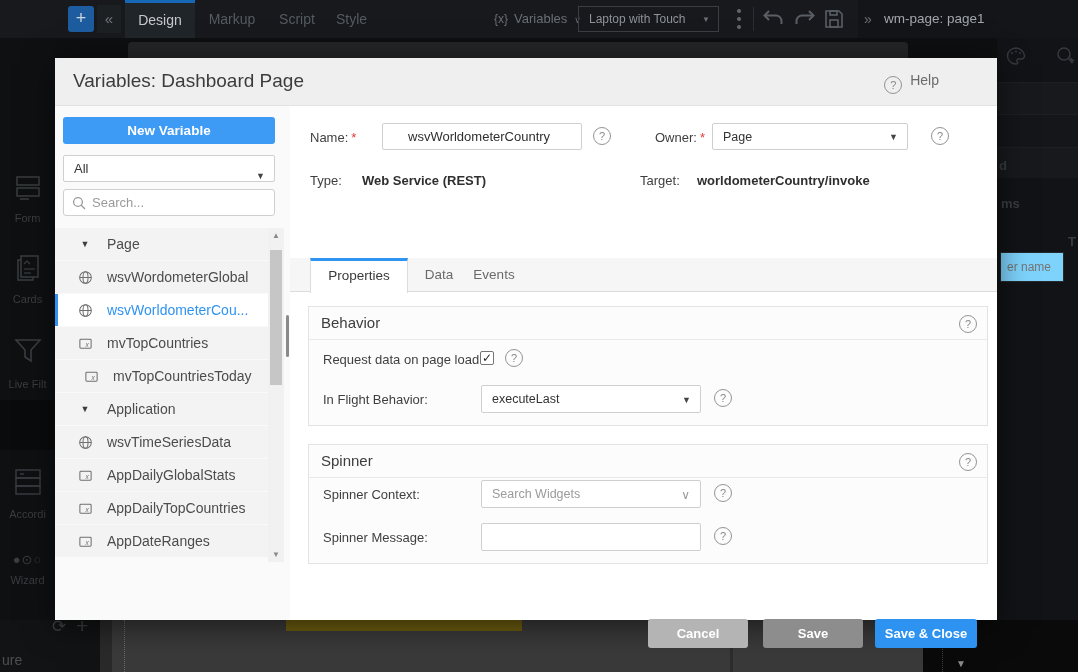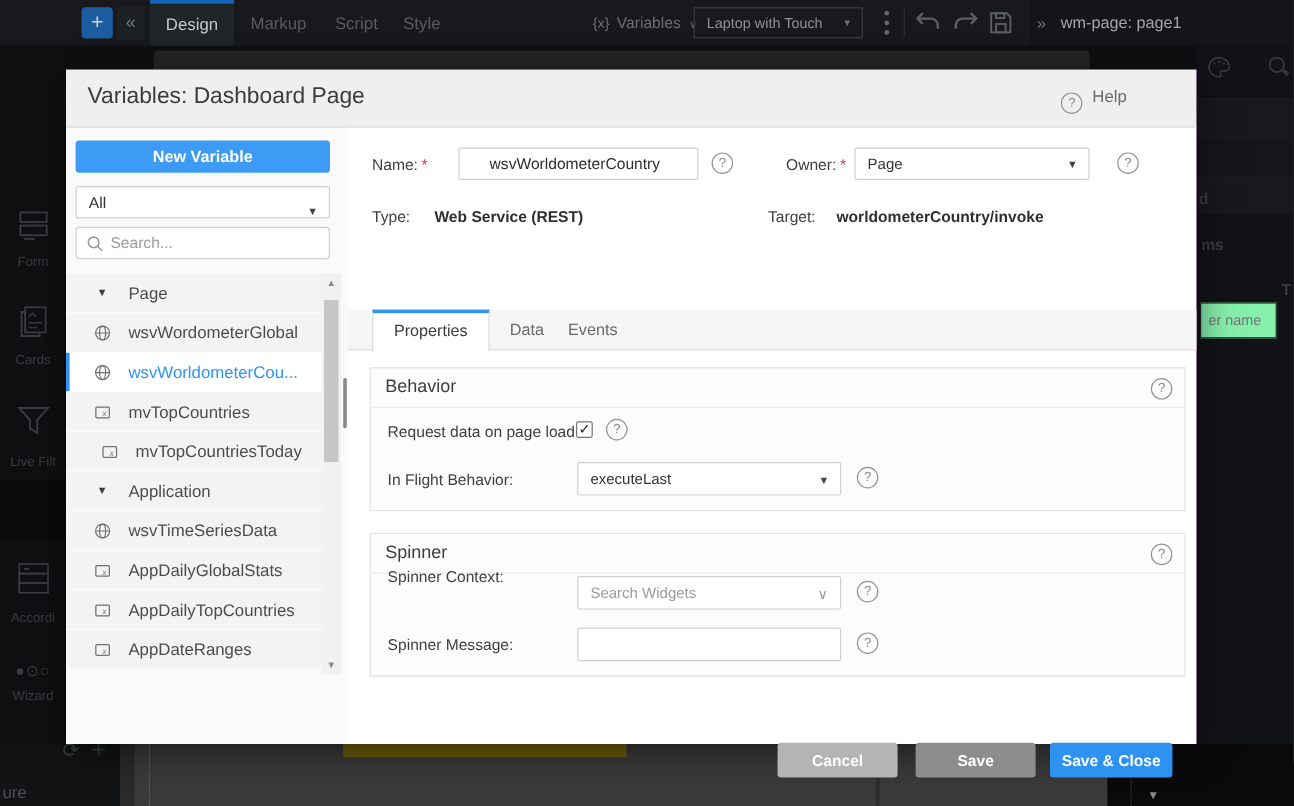--- a/index.html
+++ b/index.html
@@ -50,21 +50,21 @@
   .bc-divider { position:absolute; left:630px; top:0; width:3px; height:52px; background:#2d2d2d; }
   #bottom-black { position:absolute; left:923px; top:620px; width:155px; height:52px; background:#0a0a0b; }
   .bb-dotted { position:absolute; left:19px; top:0; height:52px; border-left:1px dotted #3f3f3f; }
   .bb-caret { position:absolute; left:33px; top:38px; color:#8b8b8b; font-size:10px; }
 
   
   #right-panel { position:absolute; left:997px; top:38px; width:81px; height:582px; background:#121316; }
   .rp-row { position:absolute; left:0; width:81px; border-top:1px solid #1d2023; }
   .rp-text { position:absolute; color:#393d41; font-weight:bold; font-size:13px; }
   .rp-input { position:absolute; left:3px; top:214px; width:64px; height:30px; border:1px solid #26282b;
-              background:#86efac; color:#3d4043; font-size:12px; line-height:28px; padding:0 6px; }
+              background:#7dd3fc; color:#3d4043; font-size:12px; line-height:28px; padding:0 6px; }
 
   
   #modal { position:absolute; left:55px; top:58px; width:942px; height:562px; background:#a21caf;
            box-shadow:0 6px 30px rgba(0,0,0,0.55); }
   #modal-header { position:absolute; left:0; top:0; width:942px; height:48px; background:#efefef; border-bottom:1px solid #e2e2e2; }
   #modal-title { position:absolute; left:18px; top:12px; font-size:19px; color:#3c3c3c; }
   #modal-help { position:absolute; right:58px; top:14px; color:#6b6b6b; font-size:14px; cursor:pointer; }
   .helpdot { display:inline-block; width:18px; height:18px; border:1px solid #949494; border-radius:50%;
              color:#8a8a8a; font-size:11px; line-height:16px; text-align:center; vertical-align:-4px; margin-right:8px; }
 
@@ -430,21 +430,21 @@
           <span class="caret" style="line-height:28px;">▼</span>
         </div>
         <span class="help" style="left:405px;top:82px;">?</span>
       </div>
 
       <div class="panel" style="top:338px;">
         <div class="panel-h">
           <span class="ptitle">Spinner</span>
           <span class="help">?</span>
         </div>
-        <span class="flabel" style="left:14px;top:28px;">Spinner Context:</span>
+        <span class="flabel" style="left:14px;top:42px;">Spinner Context:</span>
         <div class="dd" style="left:172px;top:35px;width:220px;height:28px;">
           <span class="ph">Search Widgets</span>
           <span class="chev" style="line-height:28px;">∨</span>
         </div>
         <span class="help" style="left:405px;top:39px;">?</span>
 
         <span class="flabel" style="left:14px;top:85px;">Spinner Message:</span>
         <input class="inp" style="left: 172px; top: 78px; width: 220px; height: 28px;" value="">
         <span class="help" style="left:405px;top:82px;">?</span>
       </div>

